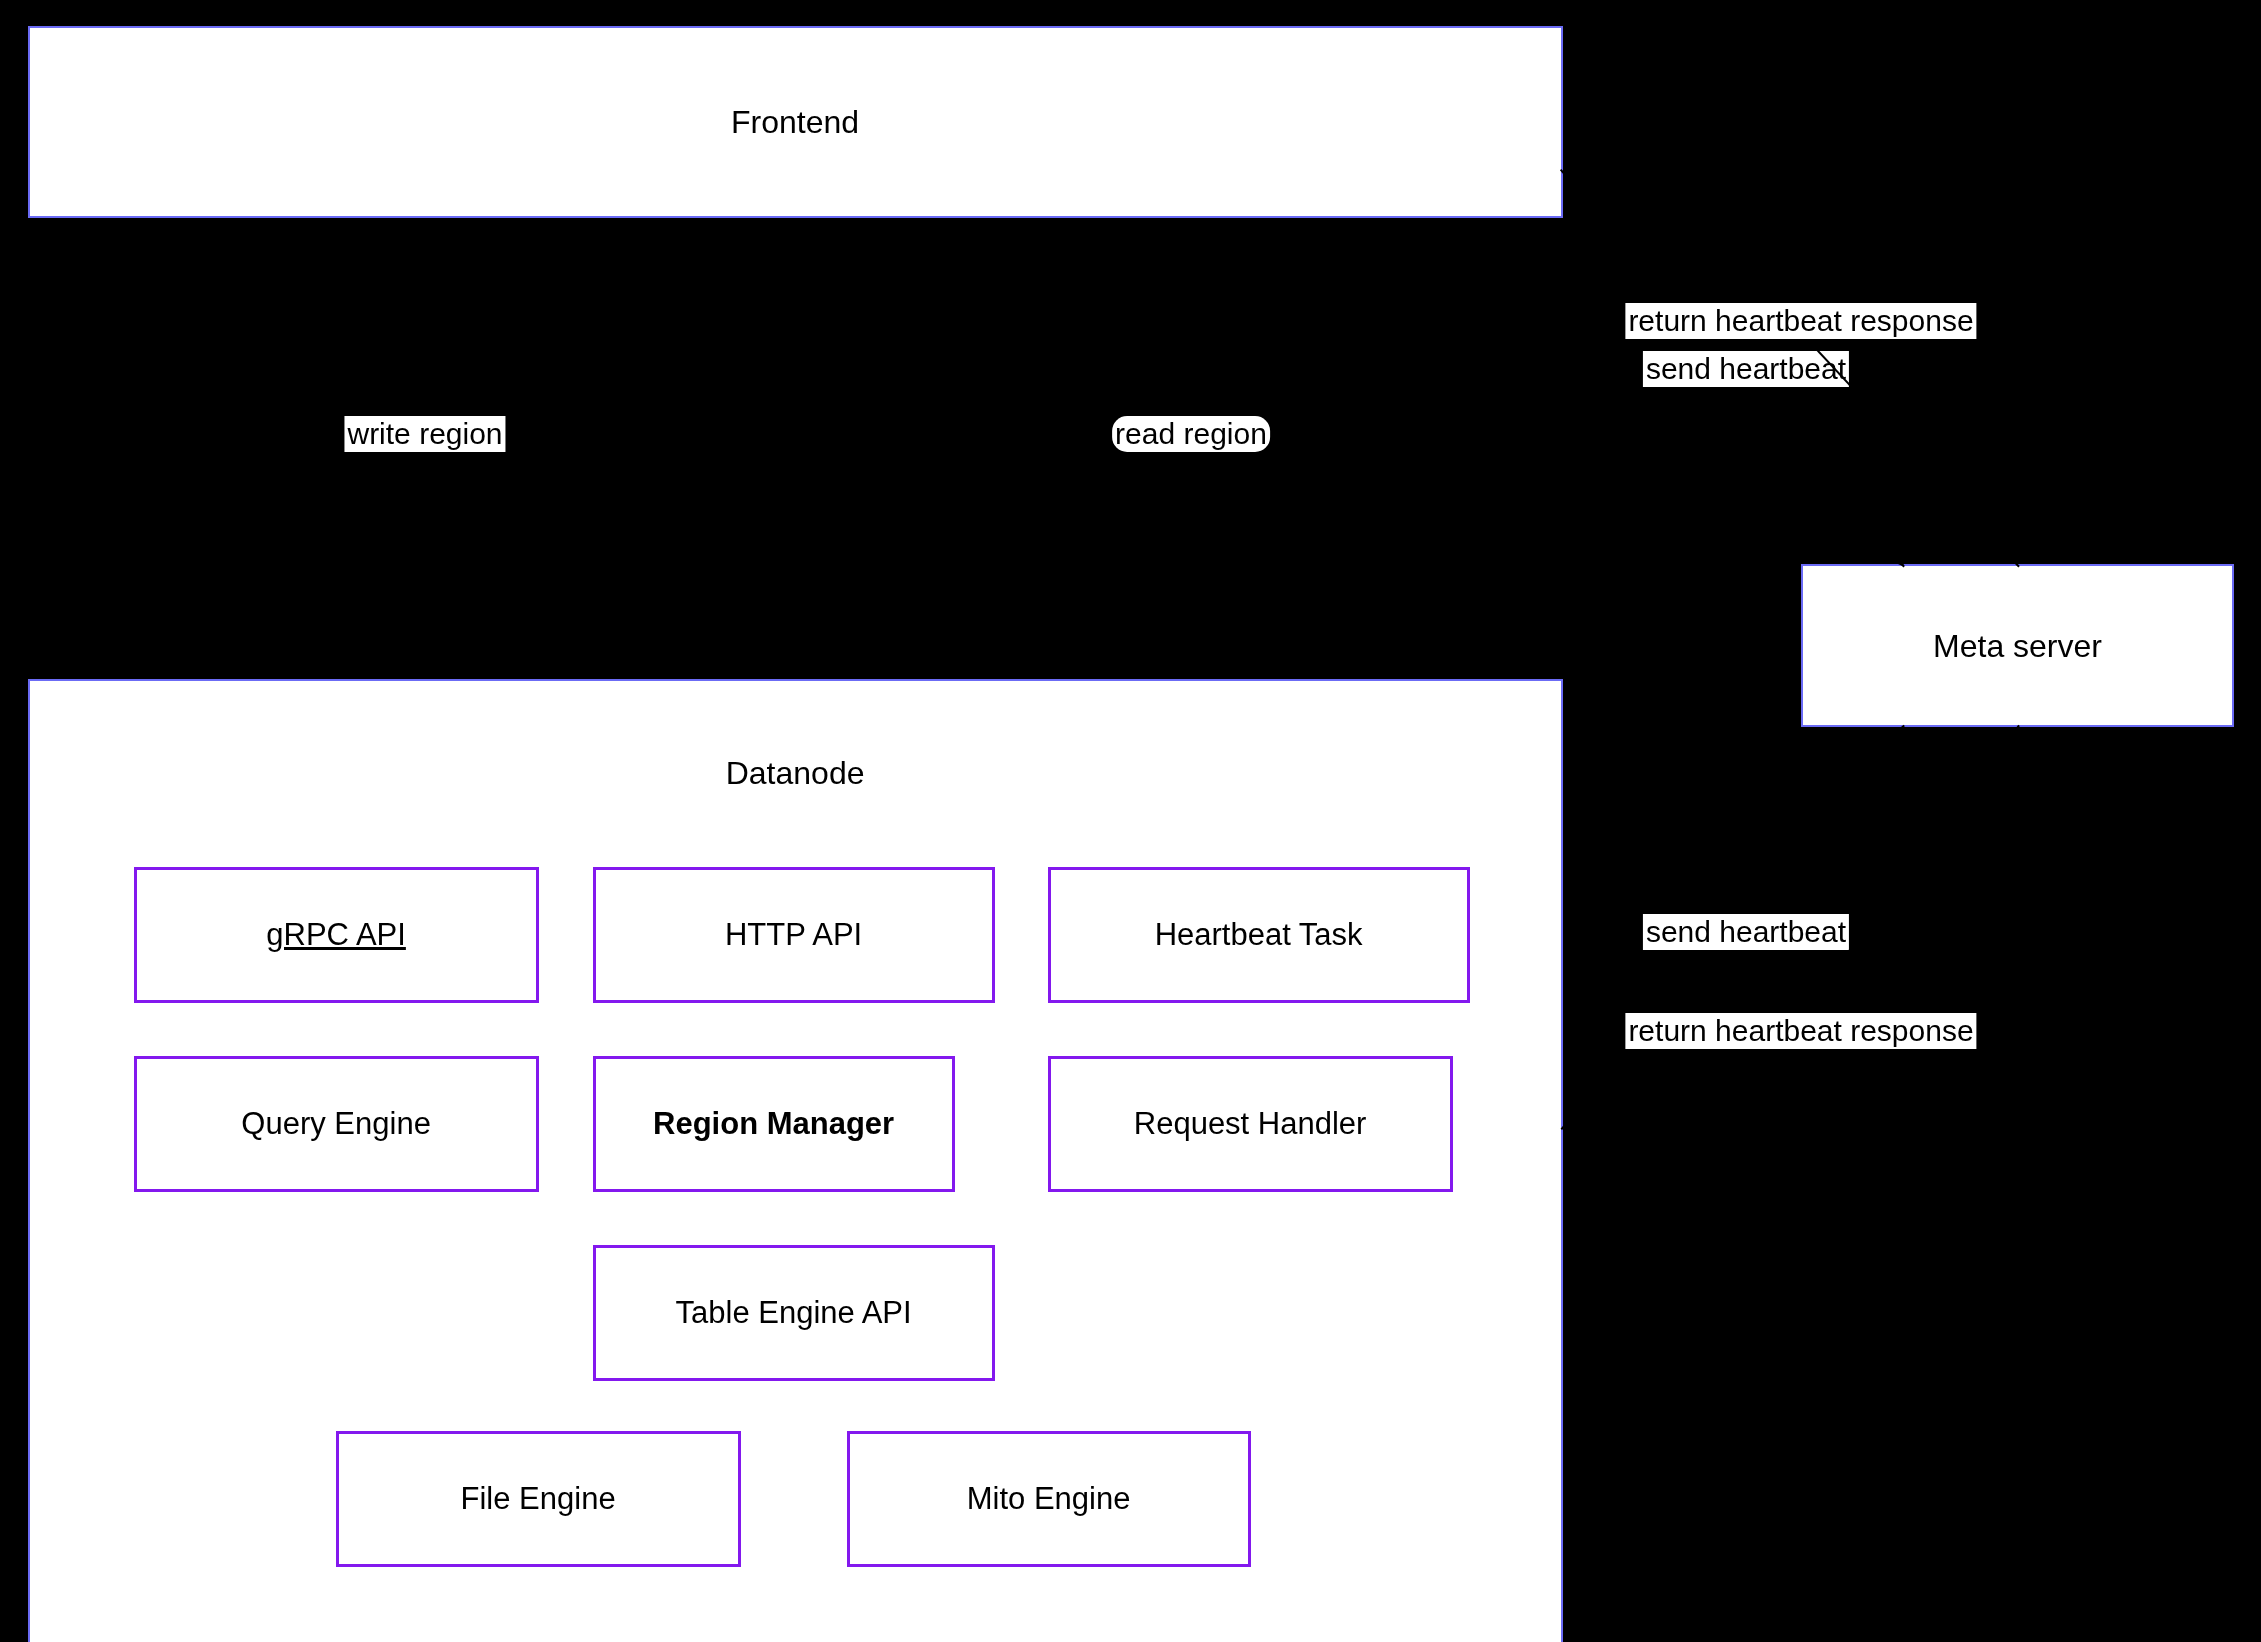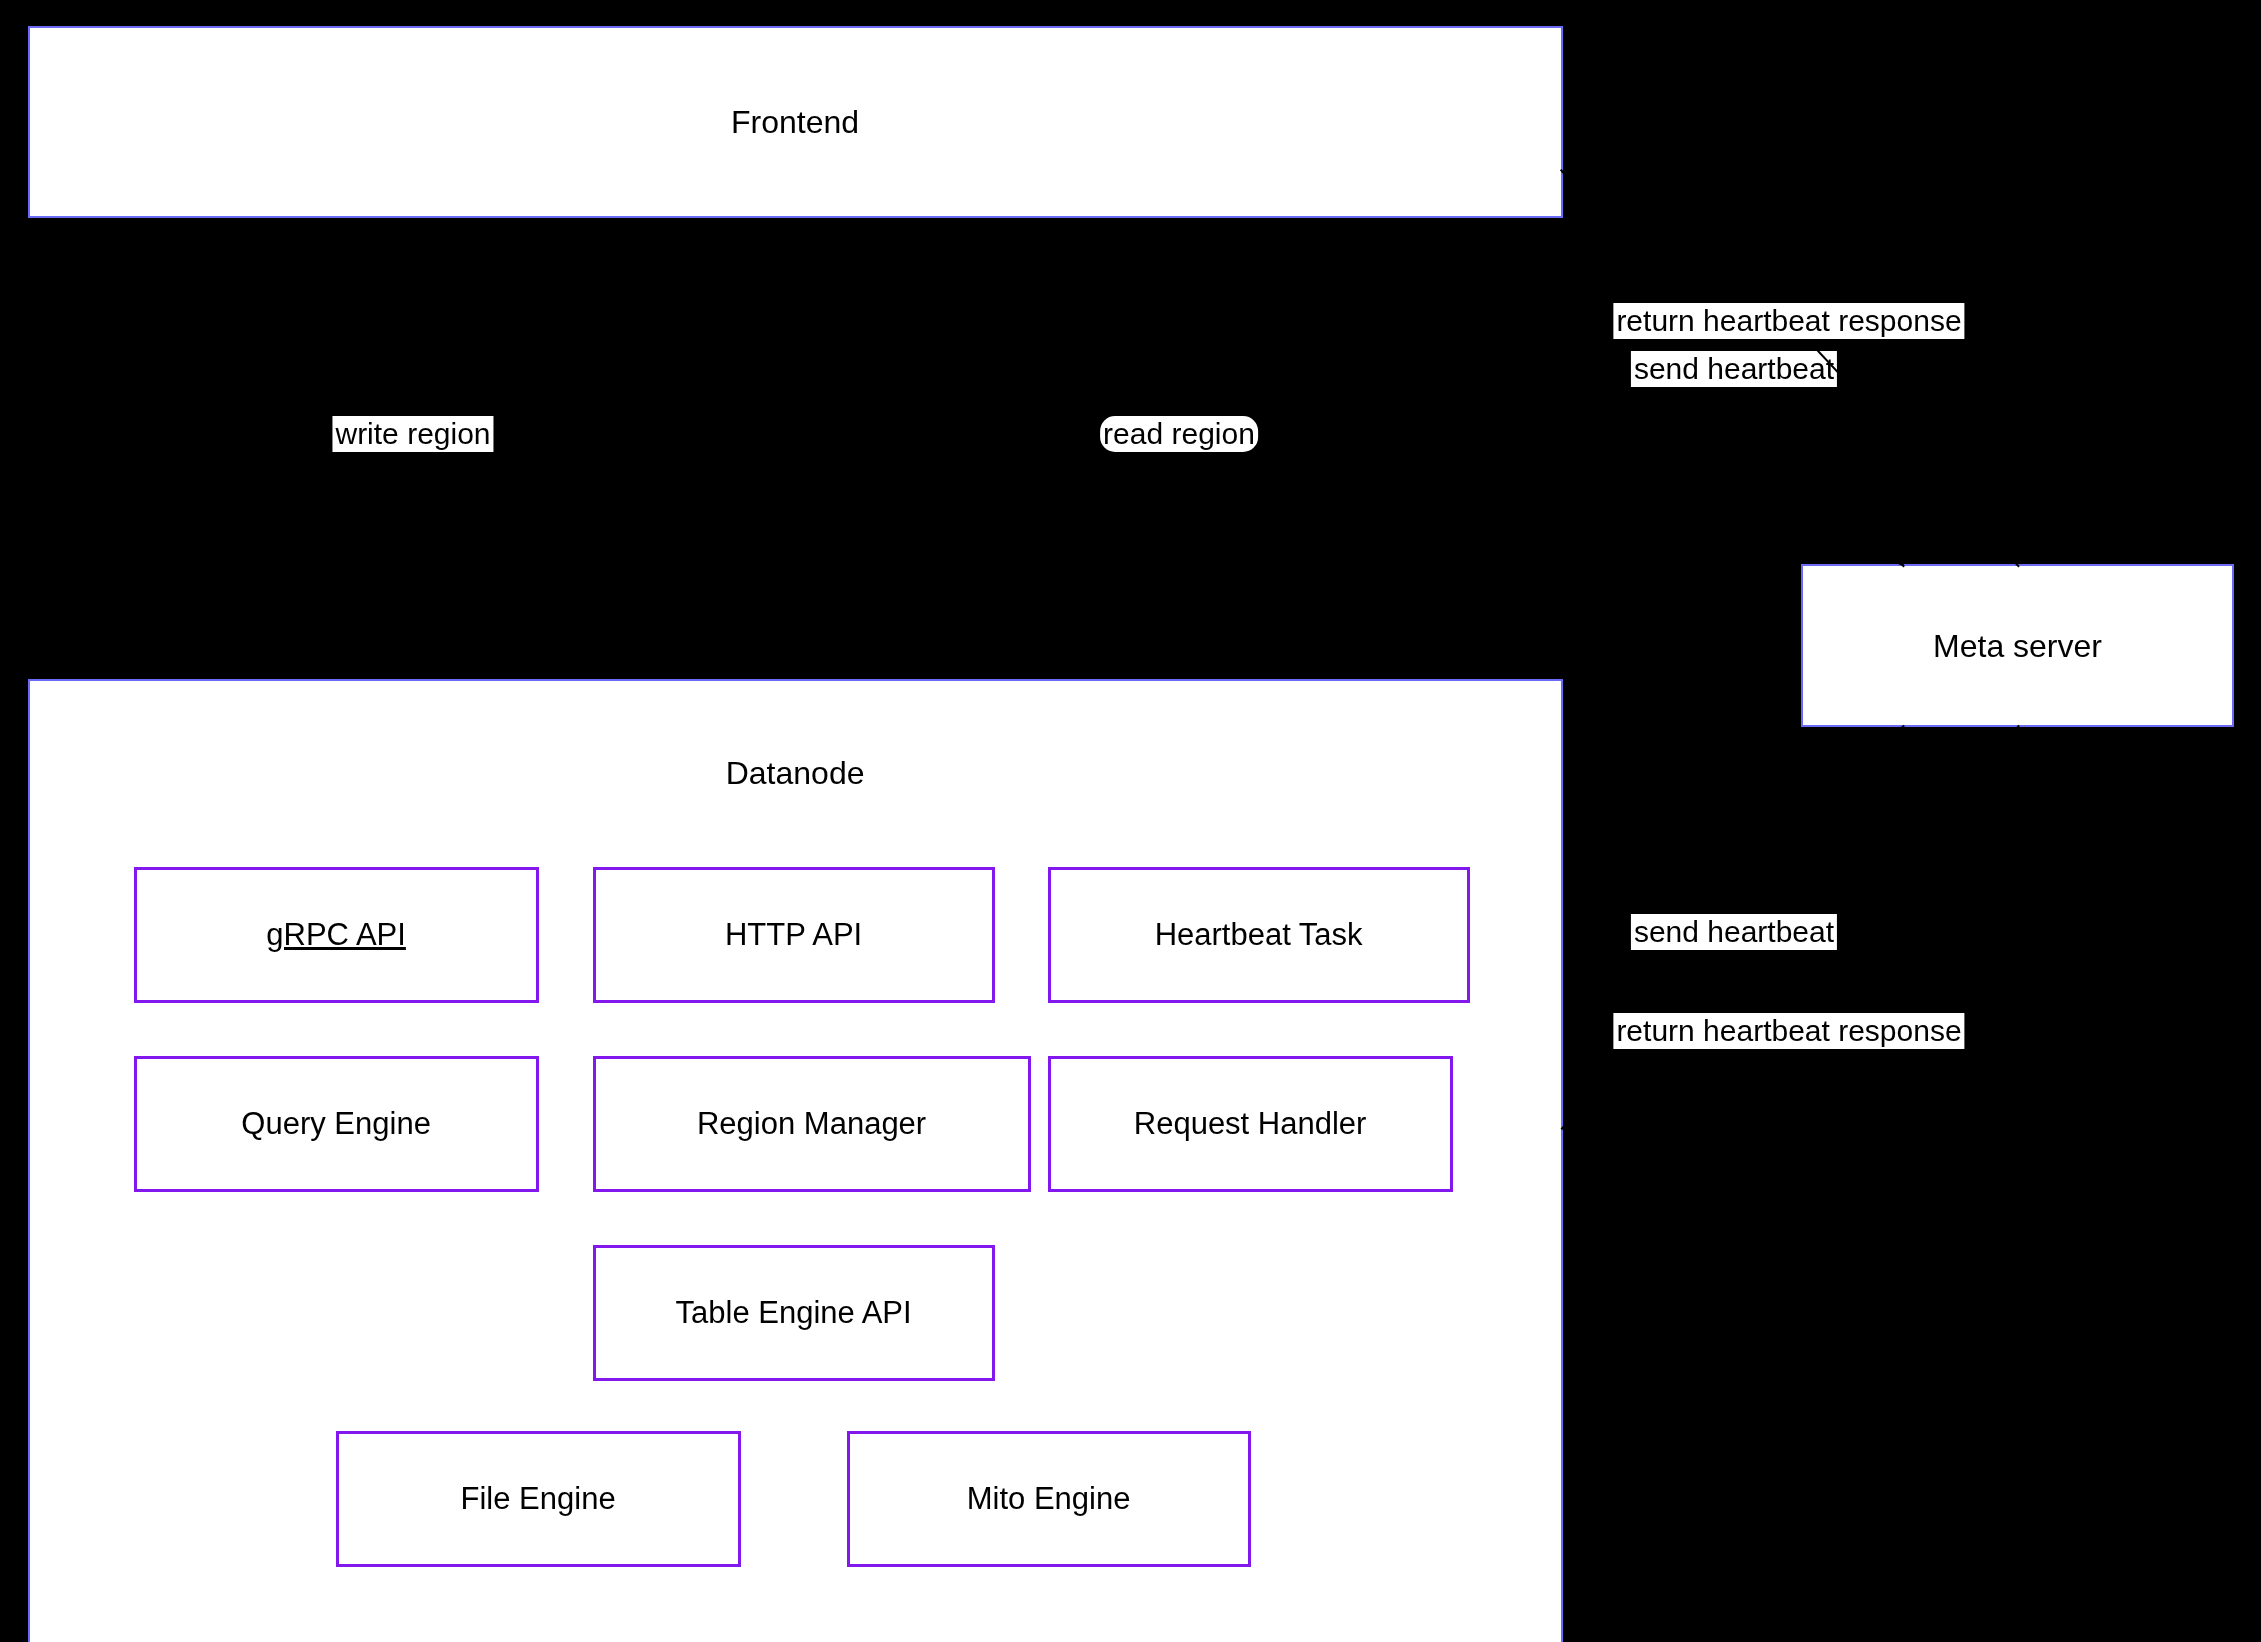--- a/index.html
+++ b/index.html
@@ -47,41 +47,42 @@
     border:3.4px solid var(--inner_border);
     width:405px;height:136px;
     display:flex;align-items:center;justify-content:center;
     font-size:31px;
     white-space:nowrap;
   }
   .c-grpc   {left:104px; top:186px;text-decoration:underline;}
   .c-http   {left:563px; top:186px; width:402px;}
   .c-hbt    {left:1018px;top:186px; width:422px;}
   .c-query  {left:104px; top:375px;}
-  .c-region {left:563px; top:375px; width:438px;}
+  .c-region {left:563px; top:375px; width:362px;font-weight:bold;}
   .c-req    {left:1018px;top:375px; width:405px;text-align:center;}
   .c-table  {left:563px; top:564px; width:402px;}
   .c-file   {left:306px; top:750px;width:405px;}
   .c-mito   {left:817px;top:750px;width:404px;}
 
   
   .arrow-svg{position:absolute;left:0;top:0;width:2261px;height:1643px;pointer-events:none;}
   .arrows-under{z-index:2;}
   .arrows-over{z-index:4;}
   .arrow-line{stroke:var(--arrow);stroke-width:3px;fill:none;}
 
   
   .edge-label{
     position:absolute;
     transform:translate(-50%,-50%);
     background:var(--label_bg);
     font-size:30px;
     line-height:36px;
     padding:0 3px;
     white-space:nowrap;
+    margin-left:12px;
   }
   .lbl-under{z-index:3;}
   .lbl-over{z-index:5;}
   .el-write {left:413px; top:434px;}
   .el-read  {left:1179px;top:434px;border-radius:15px;}
   .el-send-top{left:1734px;top:369px;}
   .el-ret-top {left:1789px;top:321px;}
   .el-send-bot{left:1734px;top:932px;}
   .el-ret-bot {left:1789px;top:1031px;}
 </style>

